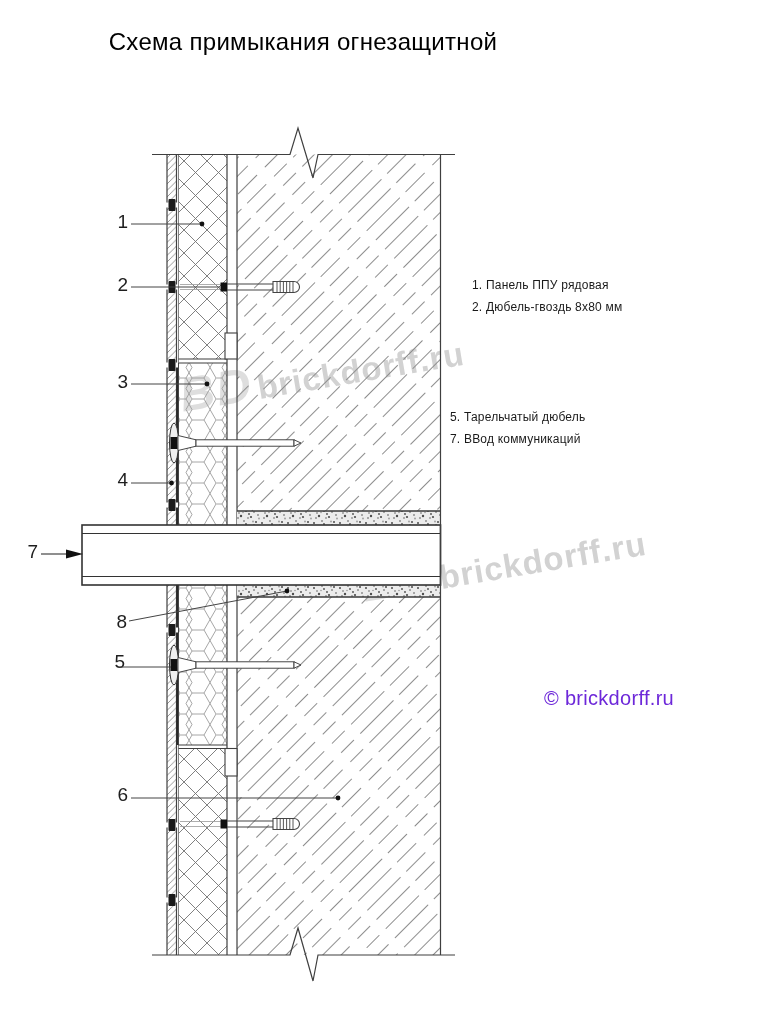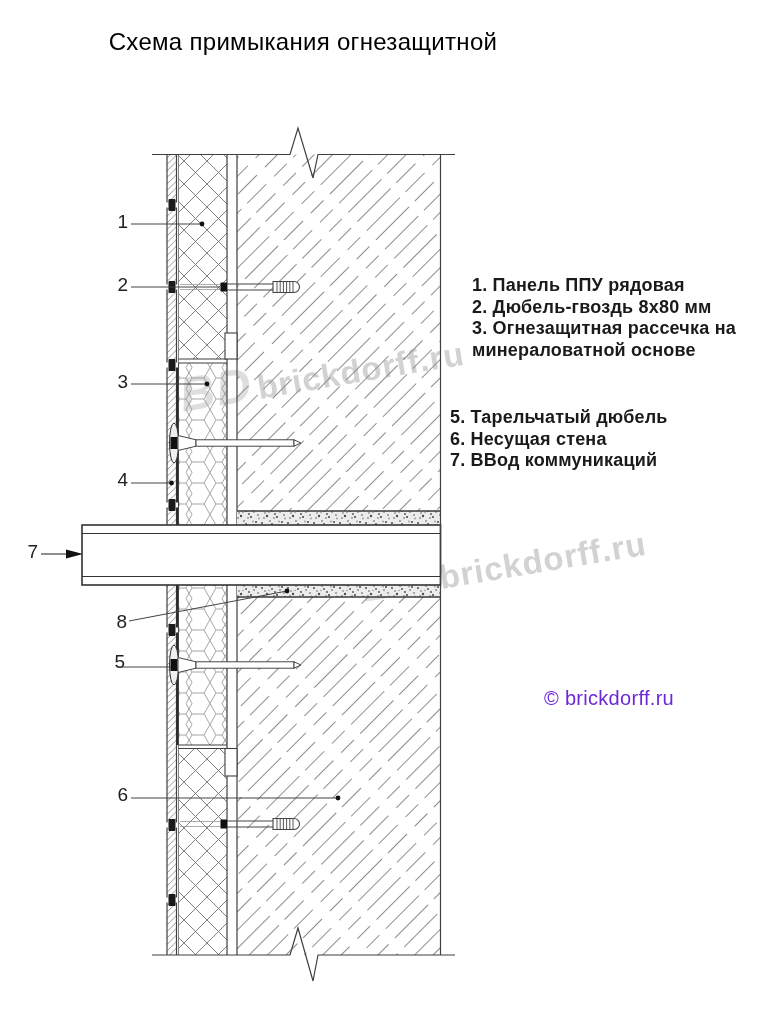--- a/index.html
+++ b/index.html
@@ -1,21 +1,21 @@
 <!DOCTYPE html>
 <html><head>
 <meta charset="utf-8">
 <style>
   html,body{margin:0;padding:0;}
   body{width:768px;height:1024px;position:relative;background:#ffffff;overflow:hidden;
        font-family:"Liberation Sans",sans-serif;}
   .abs{position:absolute;}
   #title{left:43px;top:27px;width:520px;text-align:center;
          font-size:24px;line-height:30px;font-weight:500;color:#000000;letter-spacing:.3px;}
-  .legend{font-size:18px;line-height:21.5px;color:#1a1a1a;letter-spacing:.2px;font-weight:bold;}
+  .legend{font-size:12px;line-height:21.5px;color:#1a1a1a;letter-spacing:.2px;}
   #legendA{left:472px;top:275px;width:278px;}
   #legendB{left:450px;top:407px;width:270px;}
   .wm{color:#d7d7d7;white-space:nowrap;transform-origin:left center;
       transform:rotate(-9.5deg);z-index:0;user-select:none;}
   .wm .bd{font-weight:700;font-style:italic;font-size:48px;letter-spacing:2px;color:#dedede;}
   .wm .dom{font-weight:600;font-size:33px;color:#d2d2d2;letter-spacing:1px;}
   #wm1{left:180px;top:368px;}
   #wm2{left:362px;top:558px;}
   #copyright{left:544px;top:687px;font-size:20px;color:#6d28d9;letter-spacing:.3px;z-index:3;}
   #drawing{left:0;top:0;z-index:1;}
@@ -224,21 +224,19 @@
   </g>
 </svg>
 
 <div class="abs" id="title">
   <div>Схема примыкания огнезащитной</div>
 </div>
 
 <div class="abs legend" id="legendA">
   <div>1. Панель ППУ рядовая</div>
   <div>2. Дюбель-гвоздь 8х80 мм</div>
-  <div>3. Огнезащитная рассечка на минераловатной основе</div>
 </div>
 <div class="abs legend" id="legendB">
   <div>5. Тарельчатый дюбель</div>
-  <div>6. Несущая стена</div>
   <div>7. ВВод коммуникаций</div>
 </div>
 
 <div class="abs" id="copyright">© brickdorff.ru</div>
 
 </body></html>

